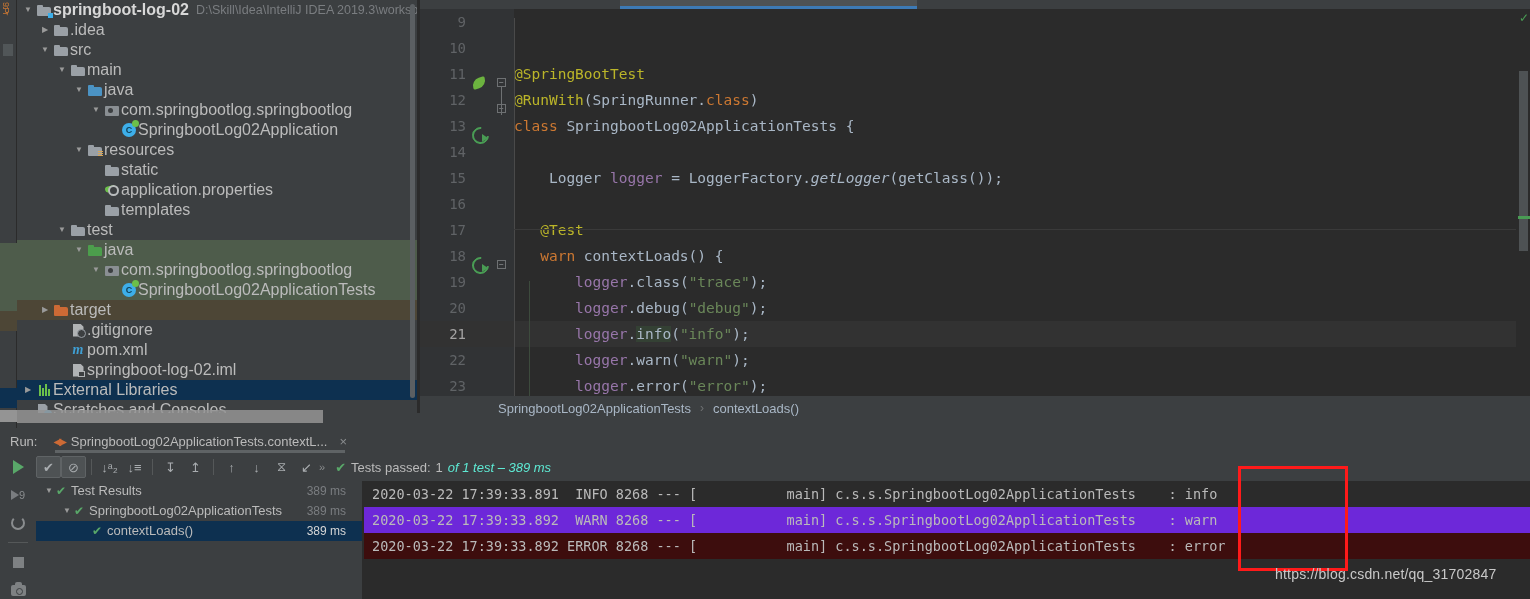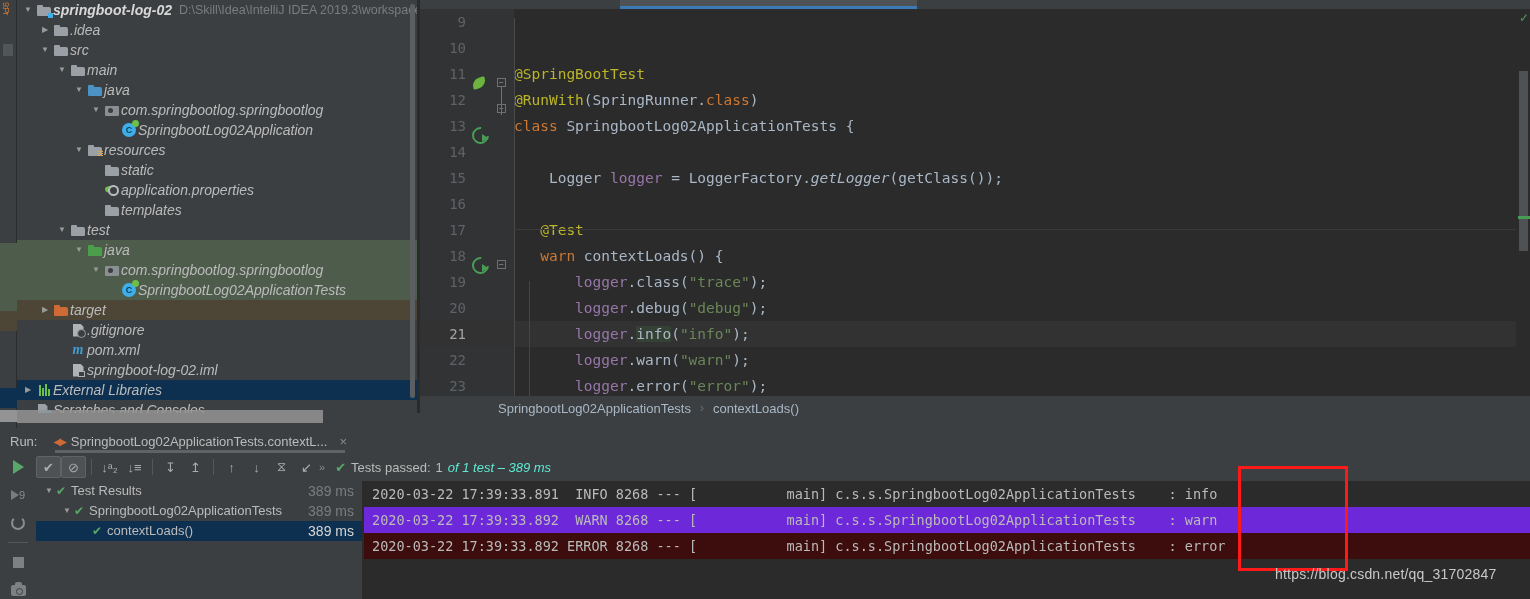--- a/index.html
+++ b/index.html
@@ -40,21 +40,21 @@
     font-size: 13px; color: #a9b7c6; white-space: nowrap;
     display: flex; align-items: center;
   }
   .tree-row.sel-green { background: #4e5c4b; }
   .tree-row.sel-brown { background: #4d4636; }
   .tree-row.sel-blue  { background: #0d3050; }
   .tree-row .tw { width: 14px; flex: 0 0 14px; text-align: center;
     font-size: 8px; color: #9a9a9a; }
   .tree-row .ico { width: 18px; flex: 0 0 18px; display:inline-flex;
     align-items:center; justify-content:center; }
-  .tree-row .lbl { color: #bbbbbb; font-size: 14px; font-style: italic; }
+  .tree-row .lbl { color: #bbbbbb; font-size: 16px; }
   .tree-row .lbl.bold { font-weight: bold; color: #d8d8d8; }
   .tree-row .path { color: #7a7d80; font-size: 12.5px; margin-left: 7px; }
 
   .folder { width: 14px; height: 11px; position: relative; }
   .folder:before {
     content:''; position:absolute; left:0; top:2px; width:14px; height:9px;
     background: var(--fc, #9aa0a6); border-radius: 1px 2px 1px 1px;
   }
   .folder:after {
     content:''; position:absolute; left:0; top:0px; width:6px; height:3px;
@@ -271,21 +271,21 @@
     position:absolute; left:36px; top:481px; width:326px; height:118px;
     background:#3c3f41;
   }
   .tt-row {
     position:relative; height:20px; line-height:20px; display:flex;
     align-items:center; font-size:13px; color:#bbbbbb; white-space:nowrap;
   }
   .tt-row.sel { background:#0d3050; }
   .tt-row .tw { width:14px; flex:0 0 14px; text-align:center; font-size:8px; color:#9a9a9a; }
   .tt-row .chk { color:#59a869; font-size:12px; margin-right:5px; }
-  .tt-row .dur { position:absolute; right:8px; color:#7a7d80; font-size:14px; }
+  .tt-row .dur { position:absolute; right:16px; color:#7a7d80; font-size:12px; }
   .tt-row.sel .dur { color:#d6d6d6; }
 
   .tt-sep { position:absolute; left:362px; top:481px; width:2px; height:118px; background:#2b2b2b; }
 
   
   .console {
     position:absolute; left:364px; top:481px; width:1166px; height:118px;
     background:#2b2b2b; overflow:hidden;
     font-family:"DejaVu Sans Mono", monospace; font-size:13.5px;
   }

